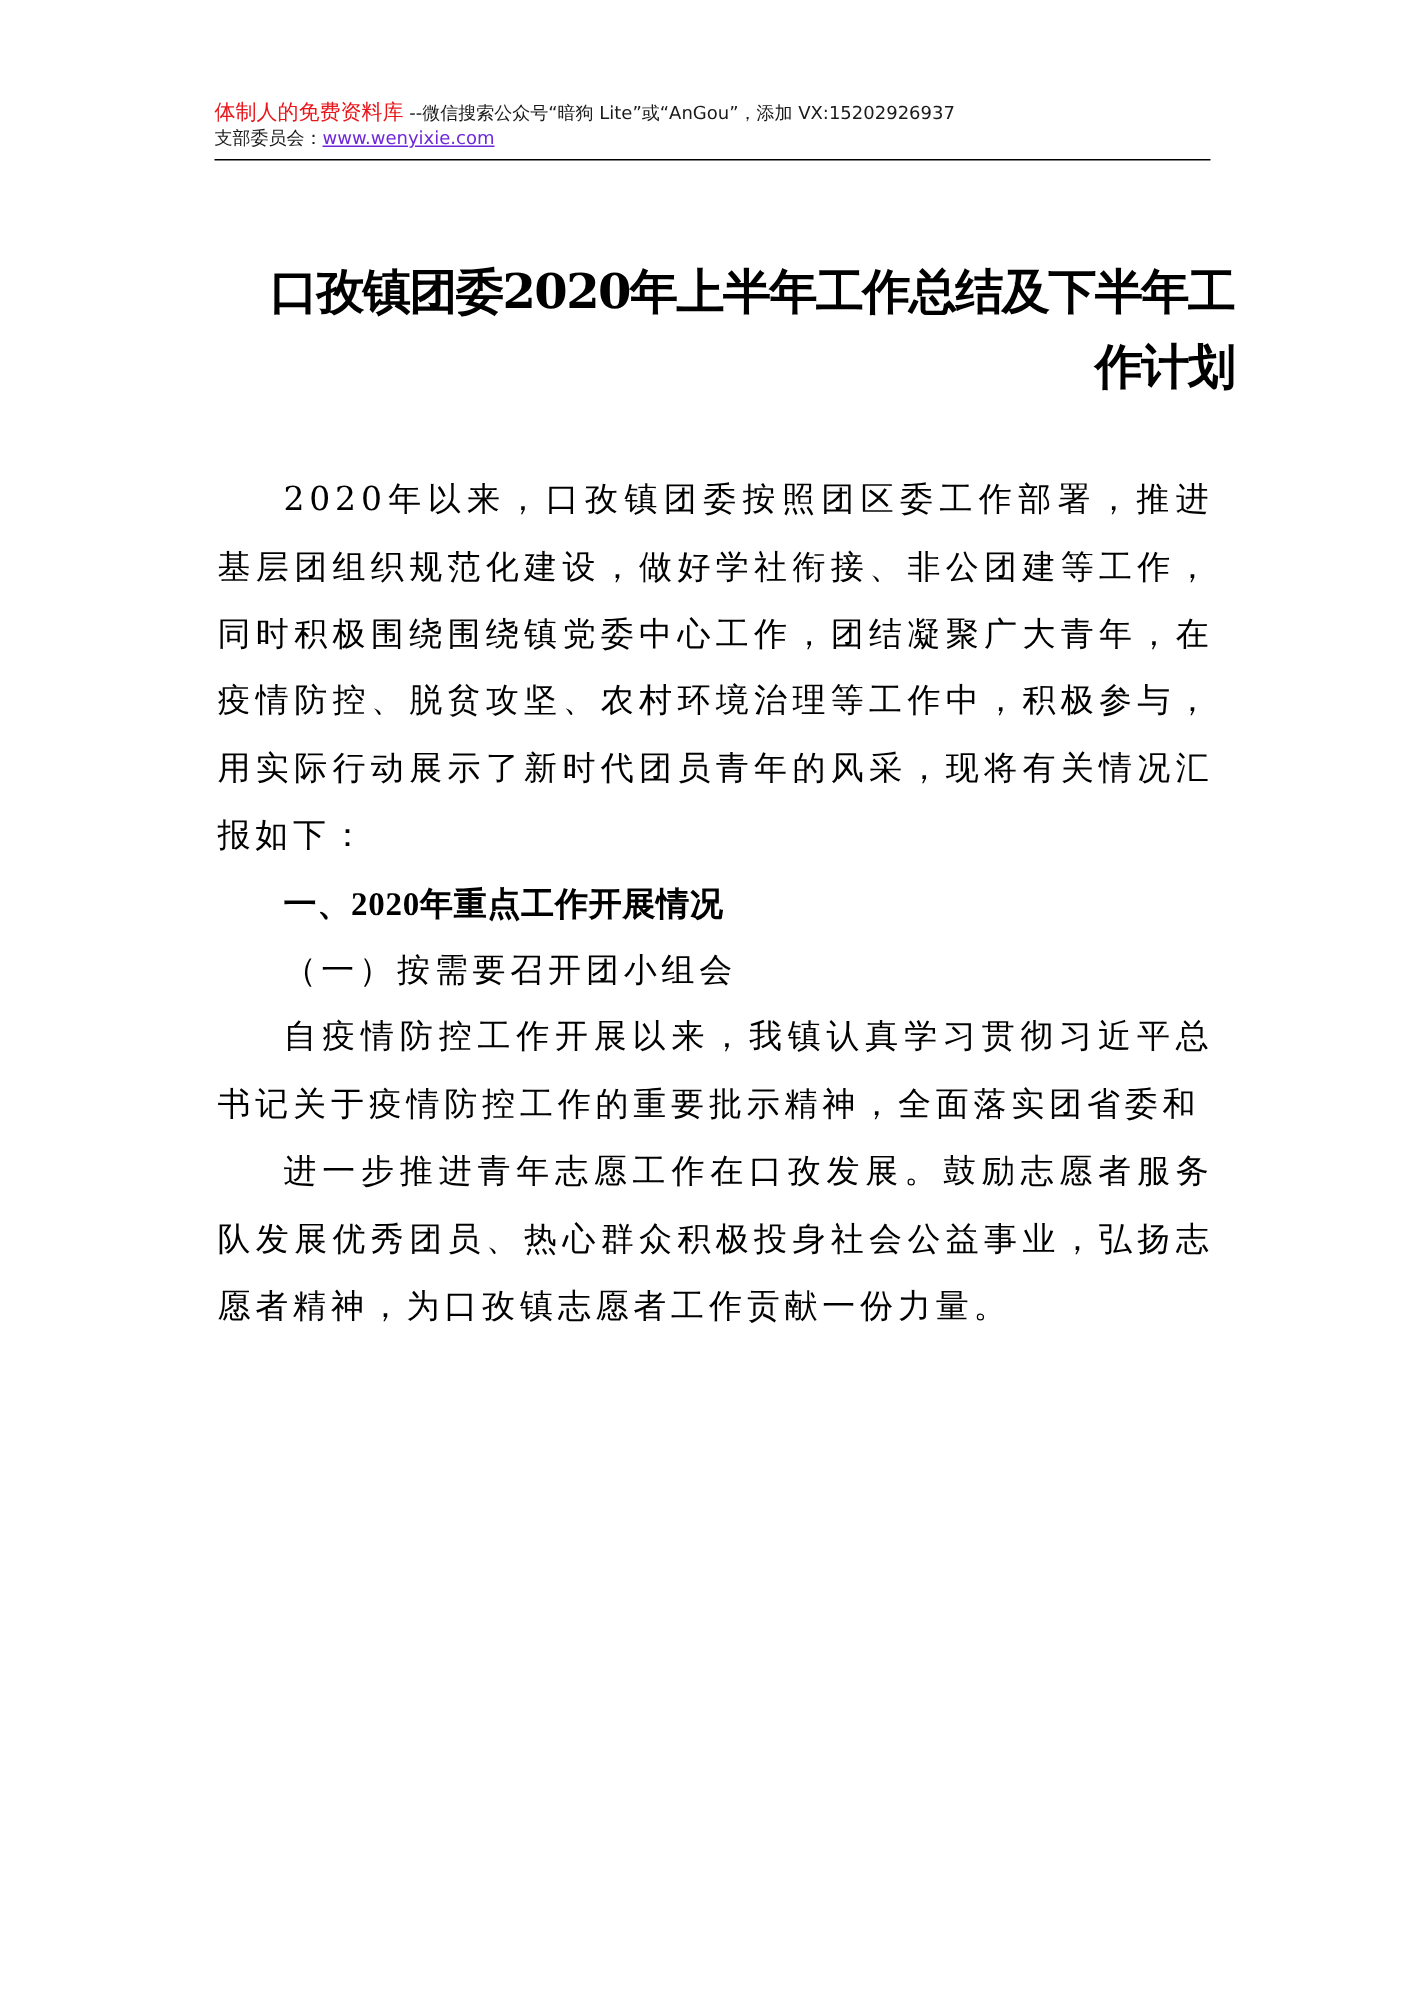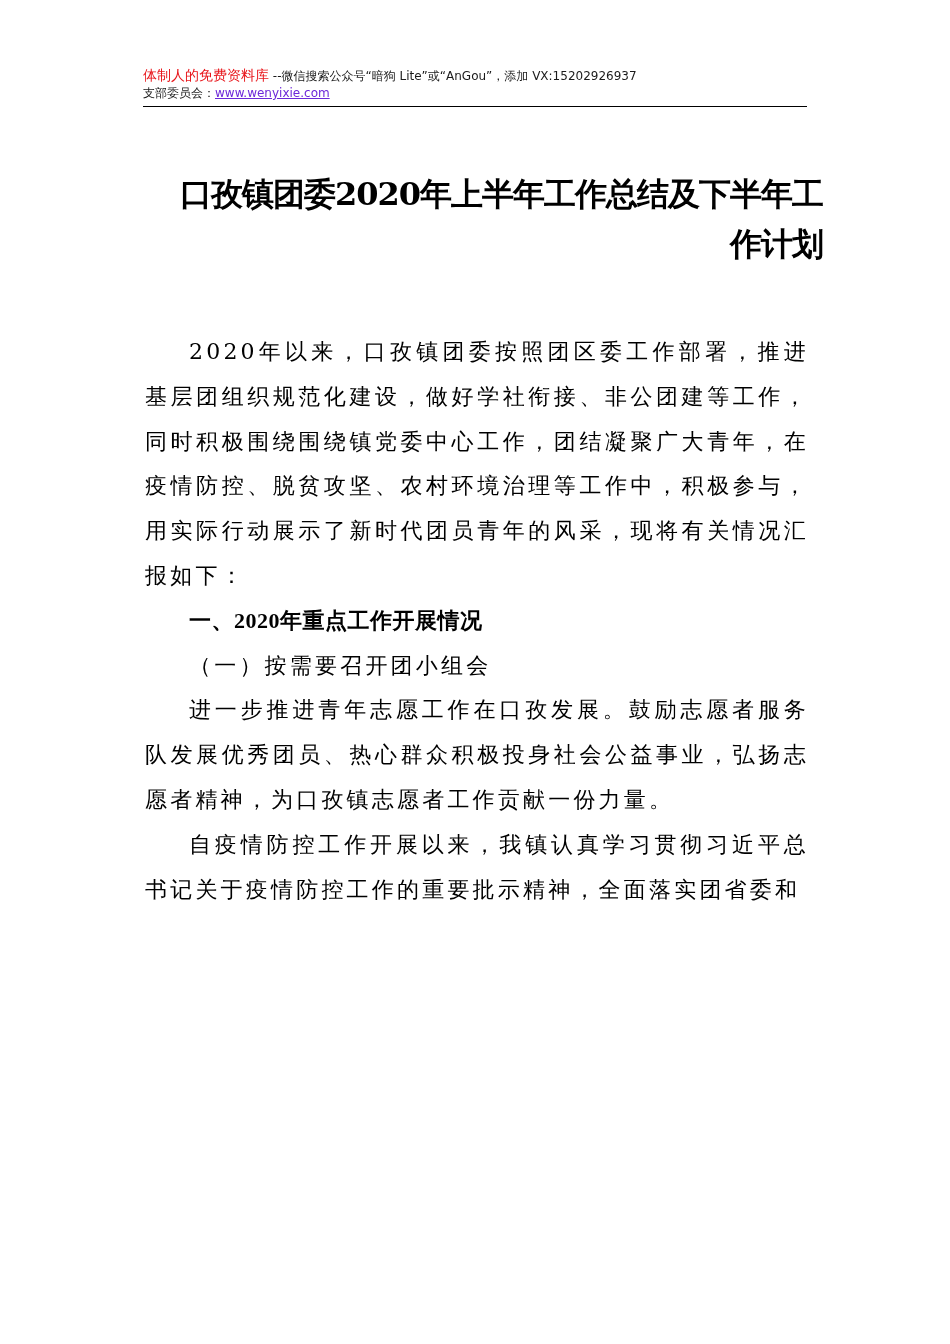--- a/index.html
+++ b/index.html
@@ -59,21 +59,21 @@
       font-family: "DejaVu Serif", "Liberation Serif", serif;
       font-weight: bold;
       font-size: 32px;
       line-height: 50px;
       letter-spacing: -1px;
       margin: 16px;
     }
     .body-text {
       position: absolute;
       left: 145px;
-      top: 330px;
+      top: 312px;
       width: 664px;
       font-size: 22px;
       line-height: 44.8px;
       letter-spacing: 3.2px;
       text-align: justify;
     }
     .body-text p {
       margin: 0;
       text-indent: 2em;
     }
@@ -106,15 +106,15 @@
   </div>
 </div>
 <div class="header-rule"></div>
 
 <h1 class="doc-title">口孜镇团委2020年上半年工作总结及下半年工作计划</h1>
 
 <div class="body-text">
   <p>2020年以来，口孜镇团委按照团区委工作部署，推进基层团组织规范化建设，做好学社衔接、非公团建等工作，同时积极围绕围绕镇党委中心工作，团结凝聚广大青年，在疫情防控、脱贫攻坚、农村环境治理等工作中，积极参与，用实际行动展示了新时代团员青年的风采，现将有关情况汇报如下：</p>
   <h2>一、2020年重点工作开展情况</h2>
   <h3>（一）按需要召开团小组会</h3>
+  <p>自疫情防控工作开展以来，我镇认真学习贯彻习近平总书记关于疫情防控工作的重要批示精神，全面落实团省委和</p>
   <p>进一步推进青年志愿工作在口孜发展。鼓励志愿者服务队发展优秀团员、热心群众积极投身社会公益事业，弘扬志愿者精神，为口孜镇志愿者工作贡献一份力量。</p>
-  <p>自疫情防控工作开展以来，我镇认真学习贯彻习近平总书记关于疫情防控工作的重要批示精神，全面落实团省委和</p>
 </div>
 
 </body></html>

